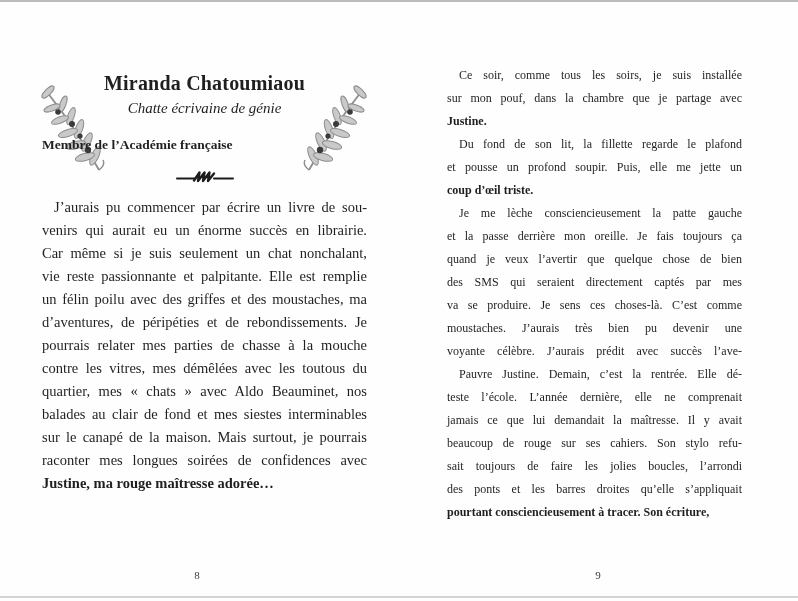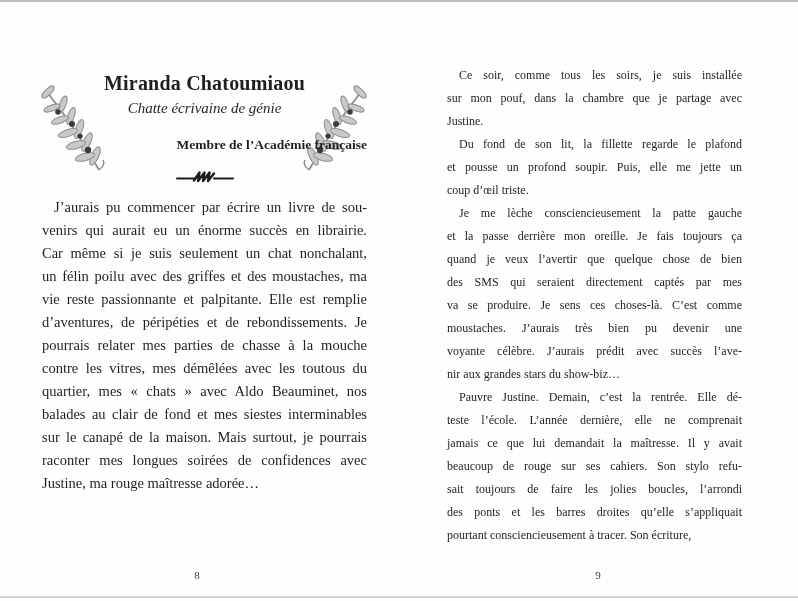--- a/index.html
+++ b/index.html
@@ -20,38 +20,38 @@
   .author {
     position:absolute; top:72px; left:0; width:100%;
     text-align:center; font-size:20px; font-weight:bold; letter-spacing:.2px;
   }
   .role {
     position:absolute; top:100px; left:0; width:100%;
     text-align:center; font-style:italic; font-size:15px;
   }
   .membership {
     position:absolute; top:137px; left:0; width:100%;
-    text-align:right; font-weight:bold; font-size:13.5px;
+    text-align:left; font-weight:bold; font-size:13.5px;
   }
   .ornament { position:absolute; top:169px; left:50%; transform:translateX(-50%); }
 
   .branch { position:absolute; width:70px; height:90px; }
   .branch-l { left:-7px;  top:84px; }
   .branch-r { left:261px; top:84px; transform:scaleX(-1); }
 
   
   .bodytext { position:absolute; left:0; }
   .body-left  { top:196px; width:325px; font-size:14.5px; }
   .body-right { top:64px;  width:295px; font-size:12px; }
   .line {
     line-height:23px;
     text-align:justify; text-align-last:justify;
     -moz-text-align-last:justify;
   }
-  .line.last  { text-align-last:left; -moz-text-align-last:left; }
+  .line.last  { text-align-last:left;font-weight:bold; -moz-text-align-last:left; }
   .line.first { padding-left:12px; }
 
   .pagenum {
     position:absolute; top:569px; width:24px; text-align:center;
     font-size:11px; color:#3c3c3c;
   }
   .pagenum-left  { left:185px; }
   .pagenum-right { left:586px; }
 </style>
 </head>
@@ -119,22 +119,22 @@
       <path d="M1,9.5 H19" stroke="#1c1c1c" stroke-width="2" stroke-linecap="round" fill="none"></path>
       <path d="M18,11.5 L23.5,3.5 L22,12 L28.5,3.5 L27,12 L33.5,3.5 L32,12 L38,4.5" stroke="#1c1c1c" stroke-width="2.4" stroke-linejoin="round" stroke-linecap="round" fill="none"></path>
       <path d="M38,9.5 H57" stroke="#1c1c1c" stroke-width="2" stroke-linecap="round" fill="none"></path>
     </svg>
 
     <div class="bodytext body-left">
         <div class="paragraph">
           <div class="line first">J’aurais pu commencer par écrire un livre de sou-</div>
           <div class="line">venirs qui aurait eu un énorme succès en librairie.</div>
           <div class="line">Car même si je suis seulement un chat nonchalant,</div>
+          <div class="line">vie reste passionnante et palpitante. Elle est remplie</div>
           <div class="line">un félin poilu avec des griffes et des moustaches, ma</div>
-          <div class="line">vie reste passionnante et palpitante. Elle est remplie</div>
           <div class="line">d’aventures, de péripéties et de rebondissements. Je</div>
           <div class="line">pourrais relater mes parties de chasse à la mouche</div>
           <div class="line">contre les vitres, mes démêlées avec les toutous du</div>
           <div class="line">quartier, mes « chats » avec Aldo Beauminet, nos</div>
           <div class="line">balades au clair de fond et mes siestes interminables</div>
           <div class="line">sur le canapé de la maison. Mais surtout, je pourrais</div>
           <div class="line">raconter mes longues soirées de confidences avec</div>
           <div class="line last">Justine, ma rouge maîtresse adorée…</div>
         </div>
       </div>
@@ -153,21 +153,20 @@
           <div class="line last">coup d’œil triste.</div>
         </div>
         <div class="paragraph">
           <div class="line first">Je me lèche consciencieusement la patte gauche</div>
           <div class="line">et la passe derrière mon oreille. Je fais toujours ça</div>
           <div class="line">quand je veux l’avertir que quelque chose de bien</div>
           <div class="line">des SMS qui seraient directement captés par mes</div>
           <div class="line">va se produire. Je sens ces choses-là. C’est comme</div>
           <div class="line">moustaches. J’aurais très bien pu devenir une</div>
           <div class="line">voyante célèbre. J’aurais prédit avec succès l’ave-</div>
-          <div class="line last">nir aux grandes stars du show-biz…</div>
         </div>
         <div class="paragraph">
           <div class="line first">Pauvre Justine. Demain, c’est la rentrée. Elle dé-</div>
           <div class="line">teste l’école. L’année dernière, elle ne comprenait</div>
           <div class="line">jamais ce que lui demandait la maîtresse. Il y avait</div>
           <div class="line">beaucoup de rouge sur ses cahiers. Son stylo refu-</div>
           <div class="line">sait toujours de faire les jolies boucles, l’arrondi</div>
           <div class="line">des ponts et les barres droites qu’elle s’appliquait</div>
           <div class="line last">pourtant consciencieusement à tracer. Son écriture,</div>
         </div>

